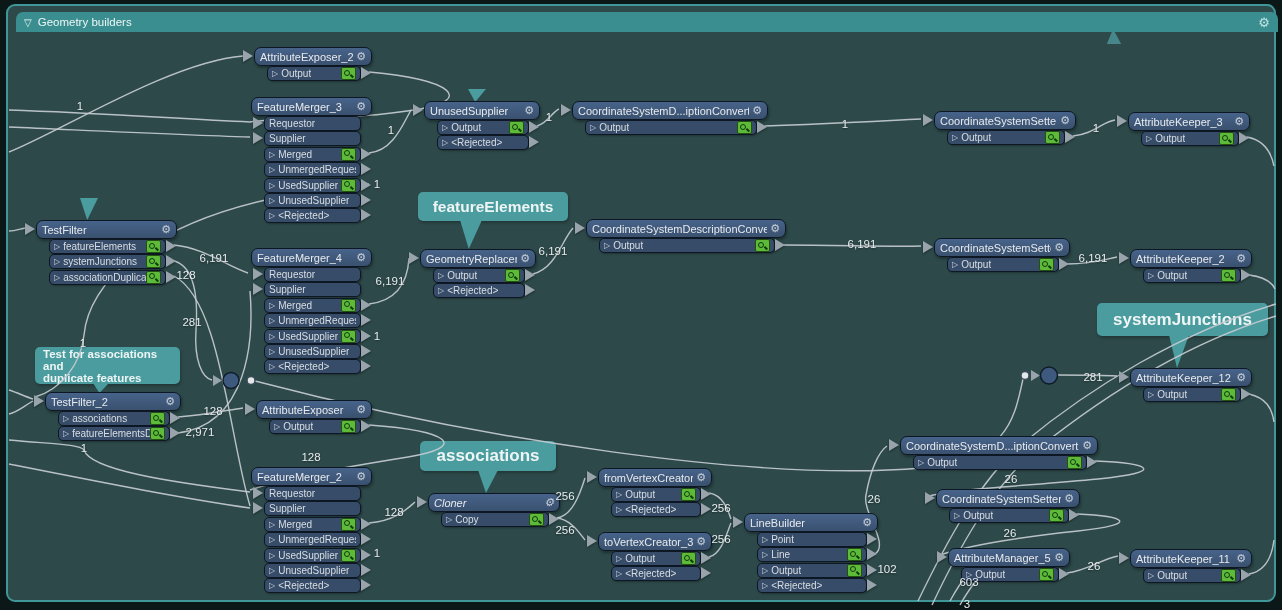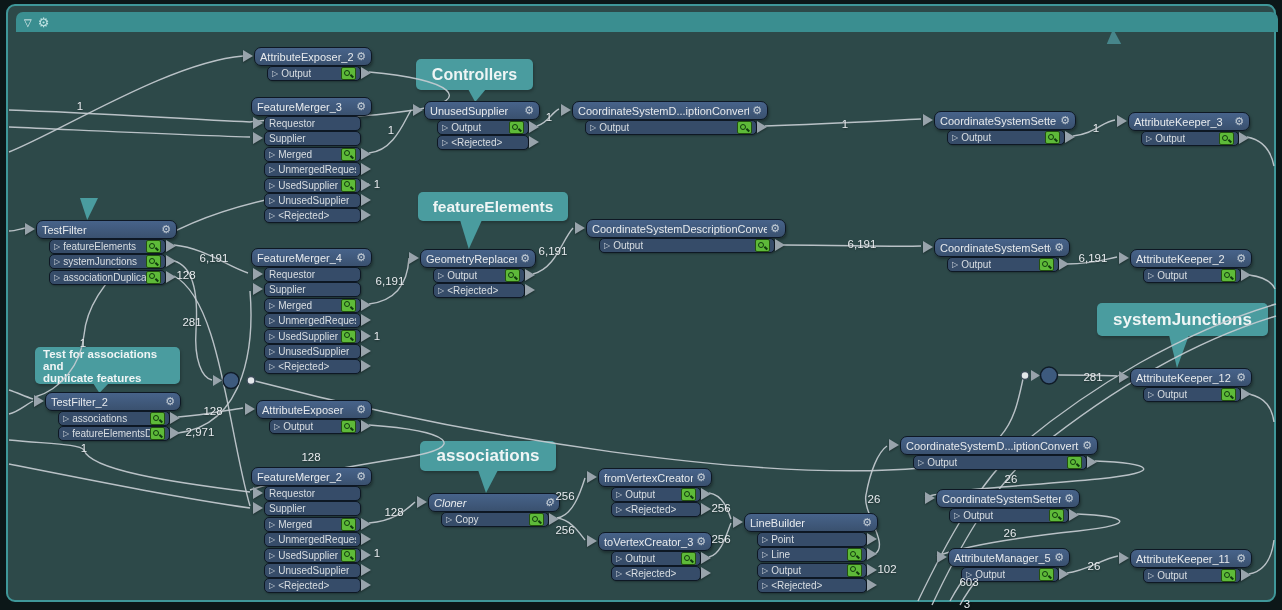--- a/index.html
+++ b/index.html
@@ -51,29 +51,29 @@
   .elabel{position:absolute;transform:translate(-50%,-50%);font-size:11.5px;color:#e8ecef;
           text-shadow:0 1px 2px rgba(0,0,0,.4);}
 </style>
 </head>
 <body>
 
 <div id="stage">
   <div id="bookmark">
     <div id="titlebar">
       <span class="collapse">▽</span>
+      <span class="title">Geometry builders</span>
       <span class="tgear">⚙</span>
     </div>
   </div>
   <div id="annos">
       <div class="tail" style="left: 80px; top: 198px; width: 18px; height: 22px; clip-path: polygon(0px 0px, 100% 0px, 40% 100%);"></div>
       <div class="anno" style="left: 35px; top: 347px; width: 145px; height: 37px; font-size: 11.5px; padding: 4px 8px; box-sizing: border-box;">Test for associations and
 duplicate features</div>
       <div class="tail" style="left: 93px; top: 383px; width: 16px; height: 10px; clip-path: polygon(0px 0px, 100% 0px, 40% 100%);"></div>
-      <div class="anno big" style="left: 416px; top: 59px; width: 117px; height: 31px; font-size: 16px;">Controllers</div>
       <div class="tail" style="left: 468px; top: 89px; width: 18px; height: 13px; clip-path: polygon(0px 0px, 100% 0px, 40% 100%);"></div>
       <div class="anno big" style="left: 418px; top: 192px; width: 150px; height: 29px; font-size: 15.5px;">featureElements</div>
       <div class="tail" style="left: 460px; top: 220px; width: 22px; height: 29px; clip-path: polygon(0px 0px, 100% 0px, 40% 100%);"></div>
       <div class="anno big" style="left: 420px; top: 441px; width: 136px; height: 30px; font-size: 17px;">associations</div>
       <div class="tail" style="left: 478px; top: 470px; width: 20px; height: 23px; clip-path: polygon(0px 0px, 100% 0px, 40% 100%);"></div>
       <div class="anno big" style="left: 1097px; top: 303px; width: 171px; height: 33px; font-size: 17px;">systemJunctions</div>
       <div class="tail" style="left: 1169px; top: 335px; width: 20px; height: 33px; clip-path: polygon(0px 0px, 100% 0px, 40% 100%);"></div>
       <div class="tail fc" style="left: 1105px; top: 29px; width: 18px; height: 15px; clip-path: polygon(10% 100%, 90% 100%, 45% 0px);"></div>
     </div>
   <svg id="edges" width="1282" height="610" viewBox="0 0 1282 610">

